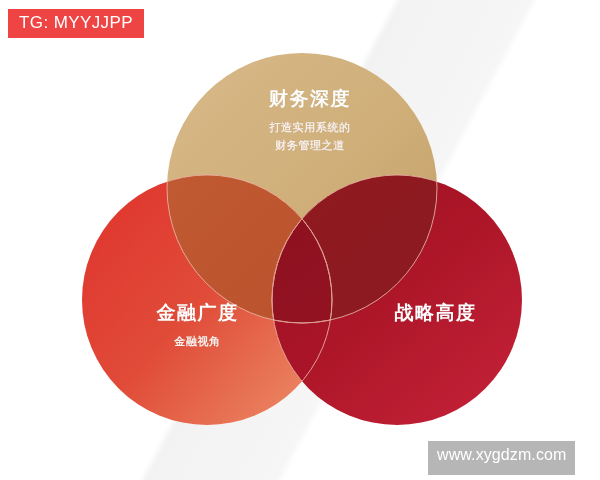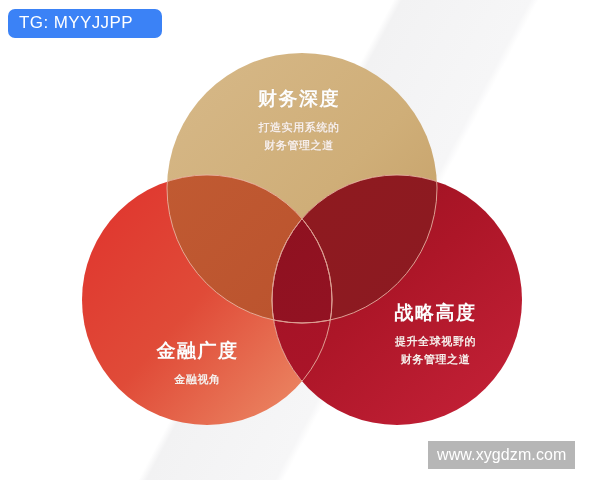--- a/index.html
+++ b/index.html
@@ -53,29 +53,28 @@
   }
   .label .sub {
     margin-top: 7px;
     font-size: 11px;
     font-weight: bold;
     line-height: 1.65;
     letter-spacing: 0.6px;
     color: #f7eeea;
   }
   #label-top {
-    left: 224px;
+    left: 235px;
     top: 88px;
     width: 150px;
   }
   #label-left {
     left: 125px;
     top: 302px;
     width: 145px;
-    margin-top: 38px;
   }
   #label-right {
     left: 363px;
     top: 302px;
     width: 145px;
     text-align: center;
   }
   #label-center {
     left: 272px;
     top: 252px;
@@ -85,34 +84,33 @@
     font-size: 10.5px;
     font-weight: bold;
     letter-spacing: 0.8px;
     line-height: 1.45;
     color: #f6e9e4;
   }
   .tg-badge {
     position: absolute;
     left: 8px;
     top: 9px;
-    padding: 4px 29px 5px 11px;
-    background: #3b82f6;
+    padding: 4px 11px 5px 11px;
+    background: #ef4444;
     color: #ffffff;
     font-size: 17px;
     letter-spacing: 0.4px;
     line-height: 1.2;
     font-family: "Liberation Sans", sans-serif;
-    border-radius: 7px;
   }
   .watermark {
     position: absolute;
     left: 428px;
     top: 441px;
-    padding: 4px 9px 5px 9px;
+    padding: 4px 9px 11px 9px;
     background: #b6b6b6;
     color: #ffffff;
     font-size: 16px;
     letter-spacing: 0.1px;
     line-height: 1.2;
     font-family: "Liberation Sans", sans-serif;
   }
 </style>
 </head>
 <body>
@@ -219,23 +217,19 @@
 
   <div class="label" id="label-left">
     <div class="title">金融广度</div>
     <div class="sub">
       <div>金融视角</div>
     </div>
   </div>
 
   <div class="label" id="label-right">
     <div class="title">战略高度</div>
-    <div class="sub">
-      <div>提升全球视野的</div>
-      <div>财务管理之道</div>
-    </div>
   </div>
 
 
   <div class="tg-badge">TG: MYYJJPP</div>
   <div class="watermark">www.xygdzm.com</div>
 
 </div>
 
 </body></html>

